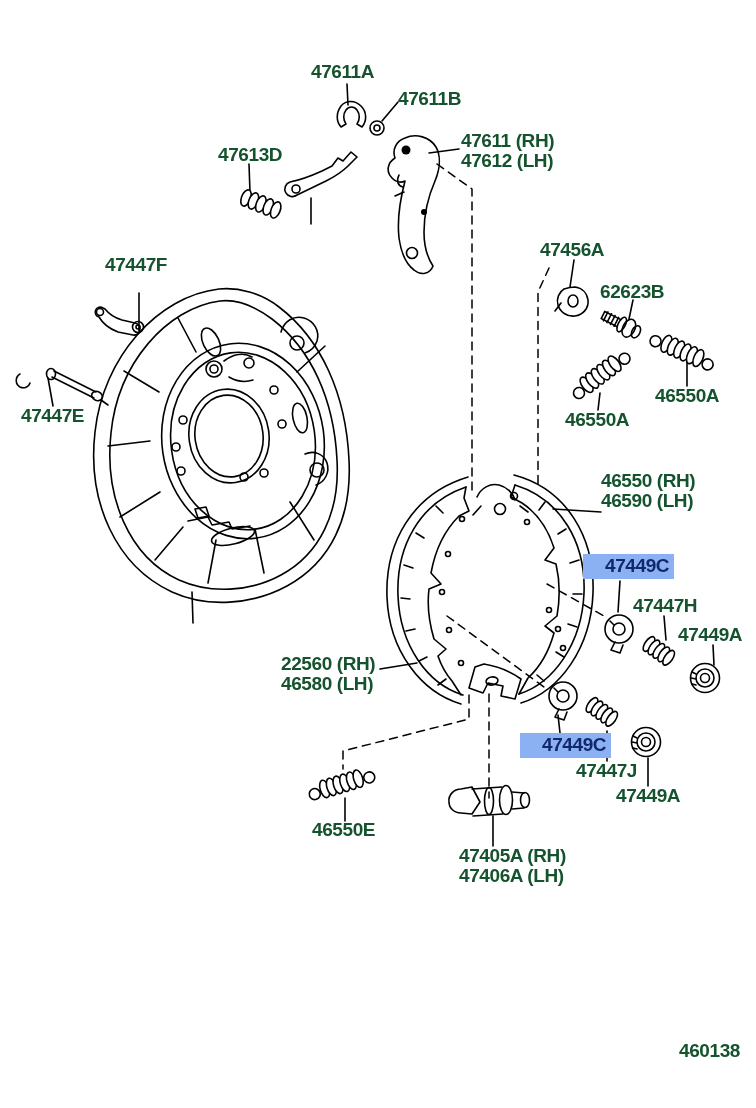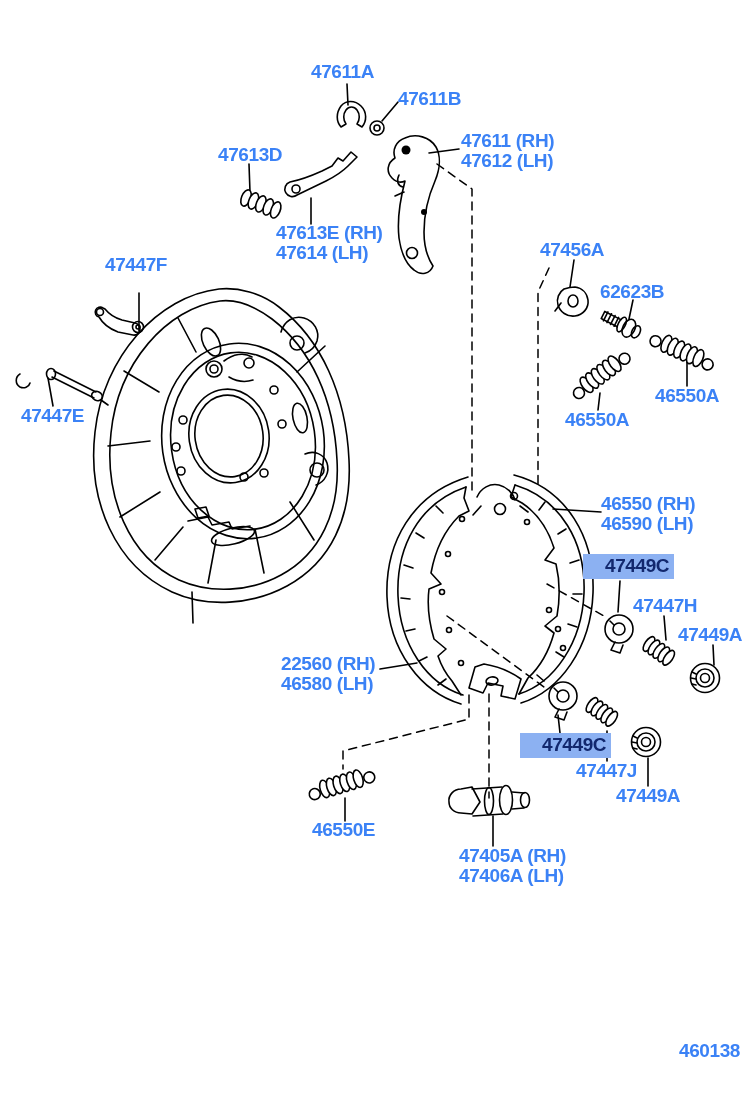--- a/index.html
+++ b/index.html
@@ -12,21 +12,21 @@
   #stage{position:relative;width:756px;height:1108px;background:var(--background);
          font-family:"Liberation Sans","DejaVu Sans",sans-serif;overflow:hidden;}
   svg.art{position:absolute;left:0;top:0;}
   .art path,.art ellipse,.art circle,.art line,.art polyline{
     stroke:var(--line);fill:none;stroke-width:1.6;stroke-linecap:round;stroke-linejoin:round;}
   .art .coil ellipse{fill:var(--background);}
   .art .fillblack{fill:var(--line);stroke:none;}
   .art .dash{stroke-dasharray:8 6;stroke-width:1.5;}
   .art .lead{stroke-width:1.6;}
   .lbl{position:absolute;font-weight:bold;font-size:19px;line-height:20px;
-       letter-spacing:-0.4px;color:#3b82f6;white-space:nowrap;cursor:default;}
+       letter-spacing:-0.4px;color:#14532d;white-space:nowrap;cursor:default;}
   .lbl.hl{background:var(--highlight-bg);color:var(--highlight-text);
           padding:2px 5px 3px 22px;}
 </style>
 </head>
 <body>
 
 <div id="stage">
 
 <svg class="art" width="756" height="1108" viewBox="0 0 756 1108">
 
@@ -277,31 +277,27 @@
   </g>
 </svg>
 
 <div class="lbl" style="left:311px;top:62px">47611A</div>
 <div class="lbl" style="left:398px;top:89px">47611B</div>
 <div class="lbl" style="left:218px;top:145px">47613D</div>
 <div class="lbl" style="left:461px;top:131px">
   <div>47611 (RH)</div>
   <div>47612 (LH)</div>
 </div>
-<div class="lbl" style="left:276px;top:223px">
-  <div>47613E (RH)</div>
-  <div>47614 (LH)</div>
-</div>
 <div class="lbl" style="left:540px;top:240px">47456A</div>
 <div class="lbl" style="left:600px;top:282px">62623B</div>
 <div class="lbl" style="left:105px;top:255px">47447F</div>
 <div class="lbl" style="left:655px;top:386px">46550A</div>
 <div class="lbl" style="left:21px;top:406px">47447E</div>
 <div class="lbl" style="left:565px;top:410px">46550A</div>
-<div class="lbl" style="left:601px;top:494px">
+<div class="lbl" style="left:601px;top:471px">
   <div>46550 (RH)</div>
   <div>46590 (LH)</div>
 </div>
 <div class="lbl hl" style="left:583px;top:554px">47449C</div>
 <div class="lbl" style="left:633px;top:596px">47447H</div>
 <div class="lbl" style="left:678px;top:625px">47449A</div>
 <div class="lbl" style="left:281px;top:654px">
   <div>22560 (RH)</div>
   <div>46580 (LH)</div>
 </div>

